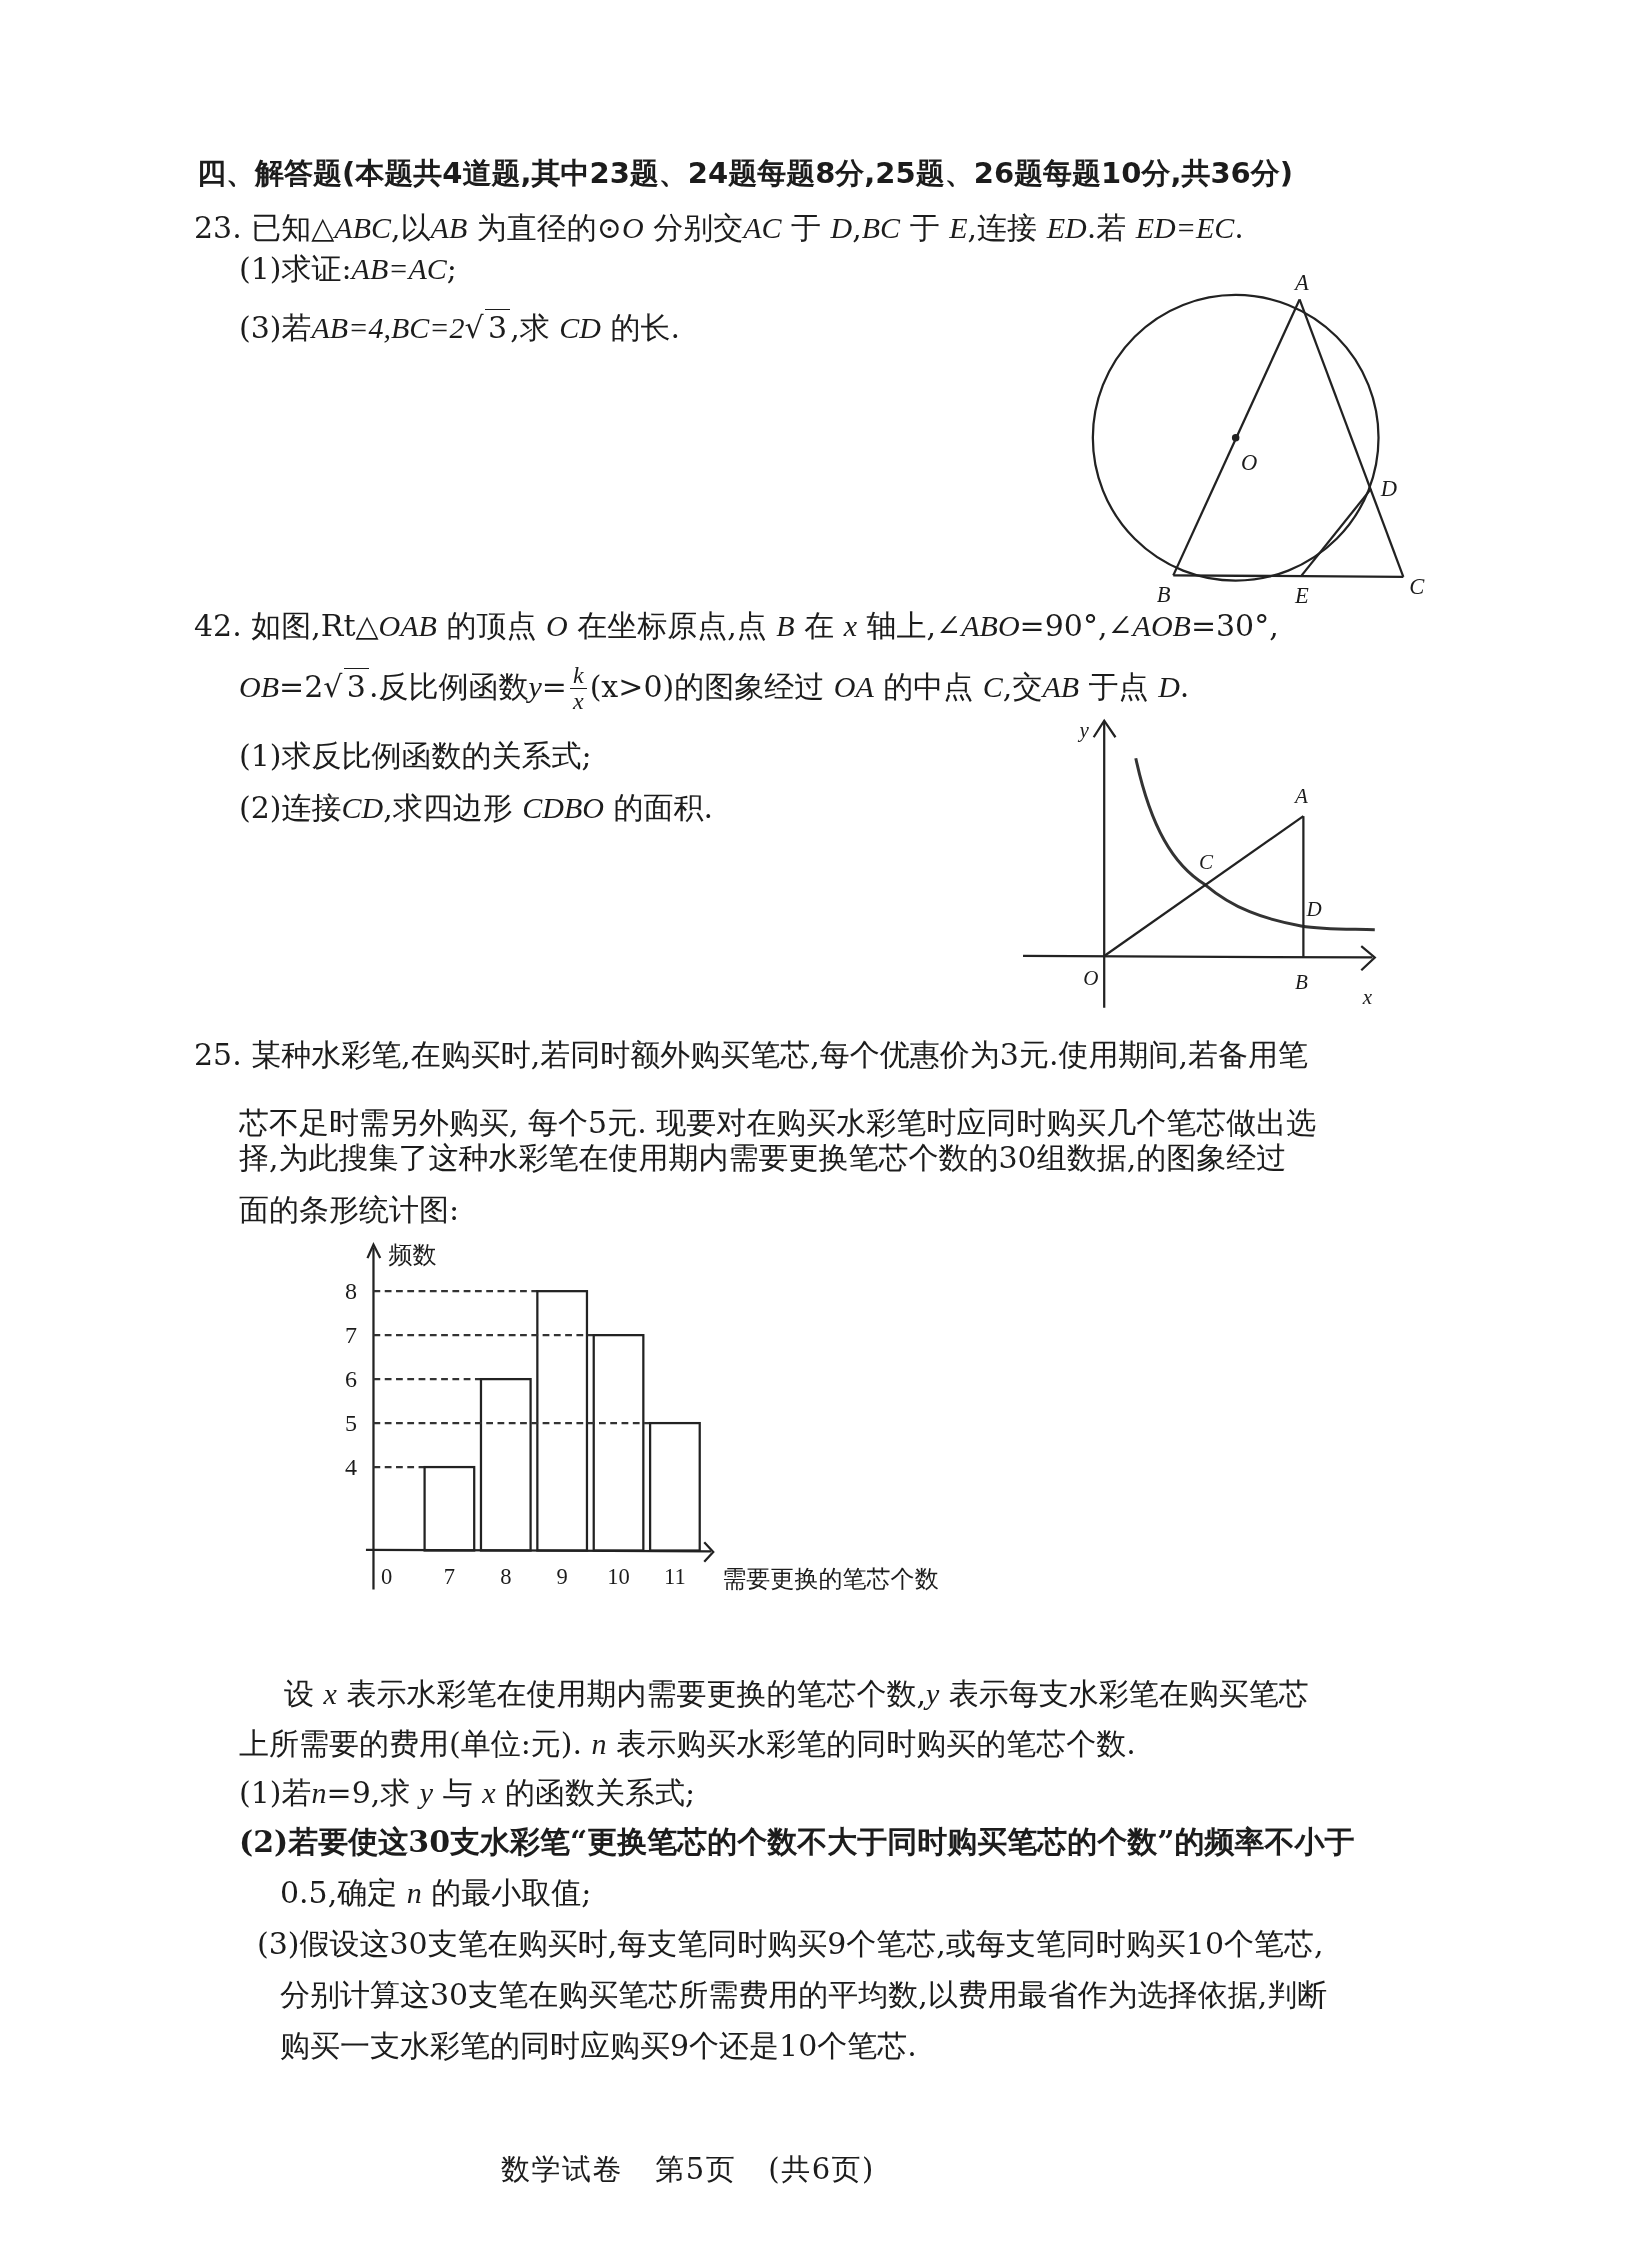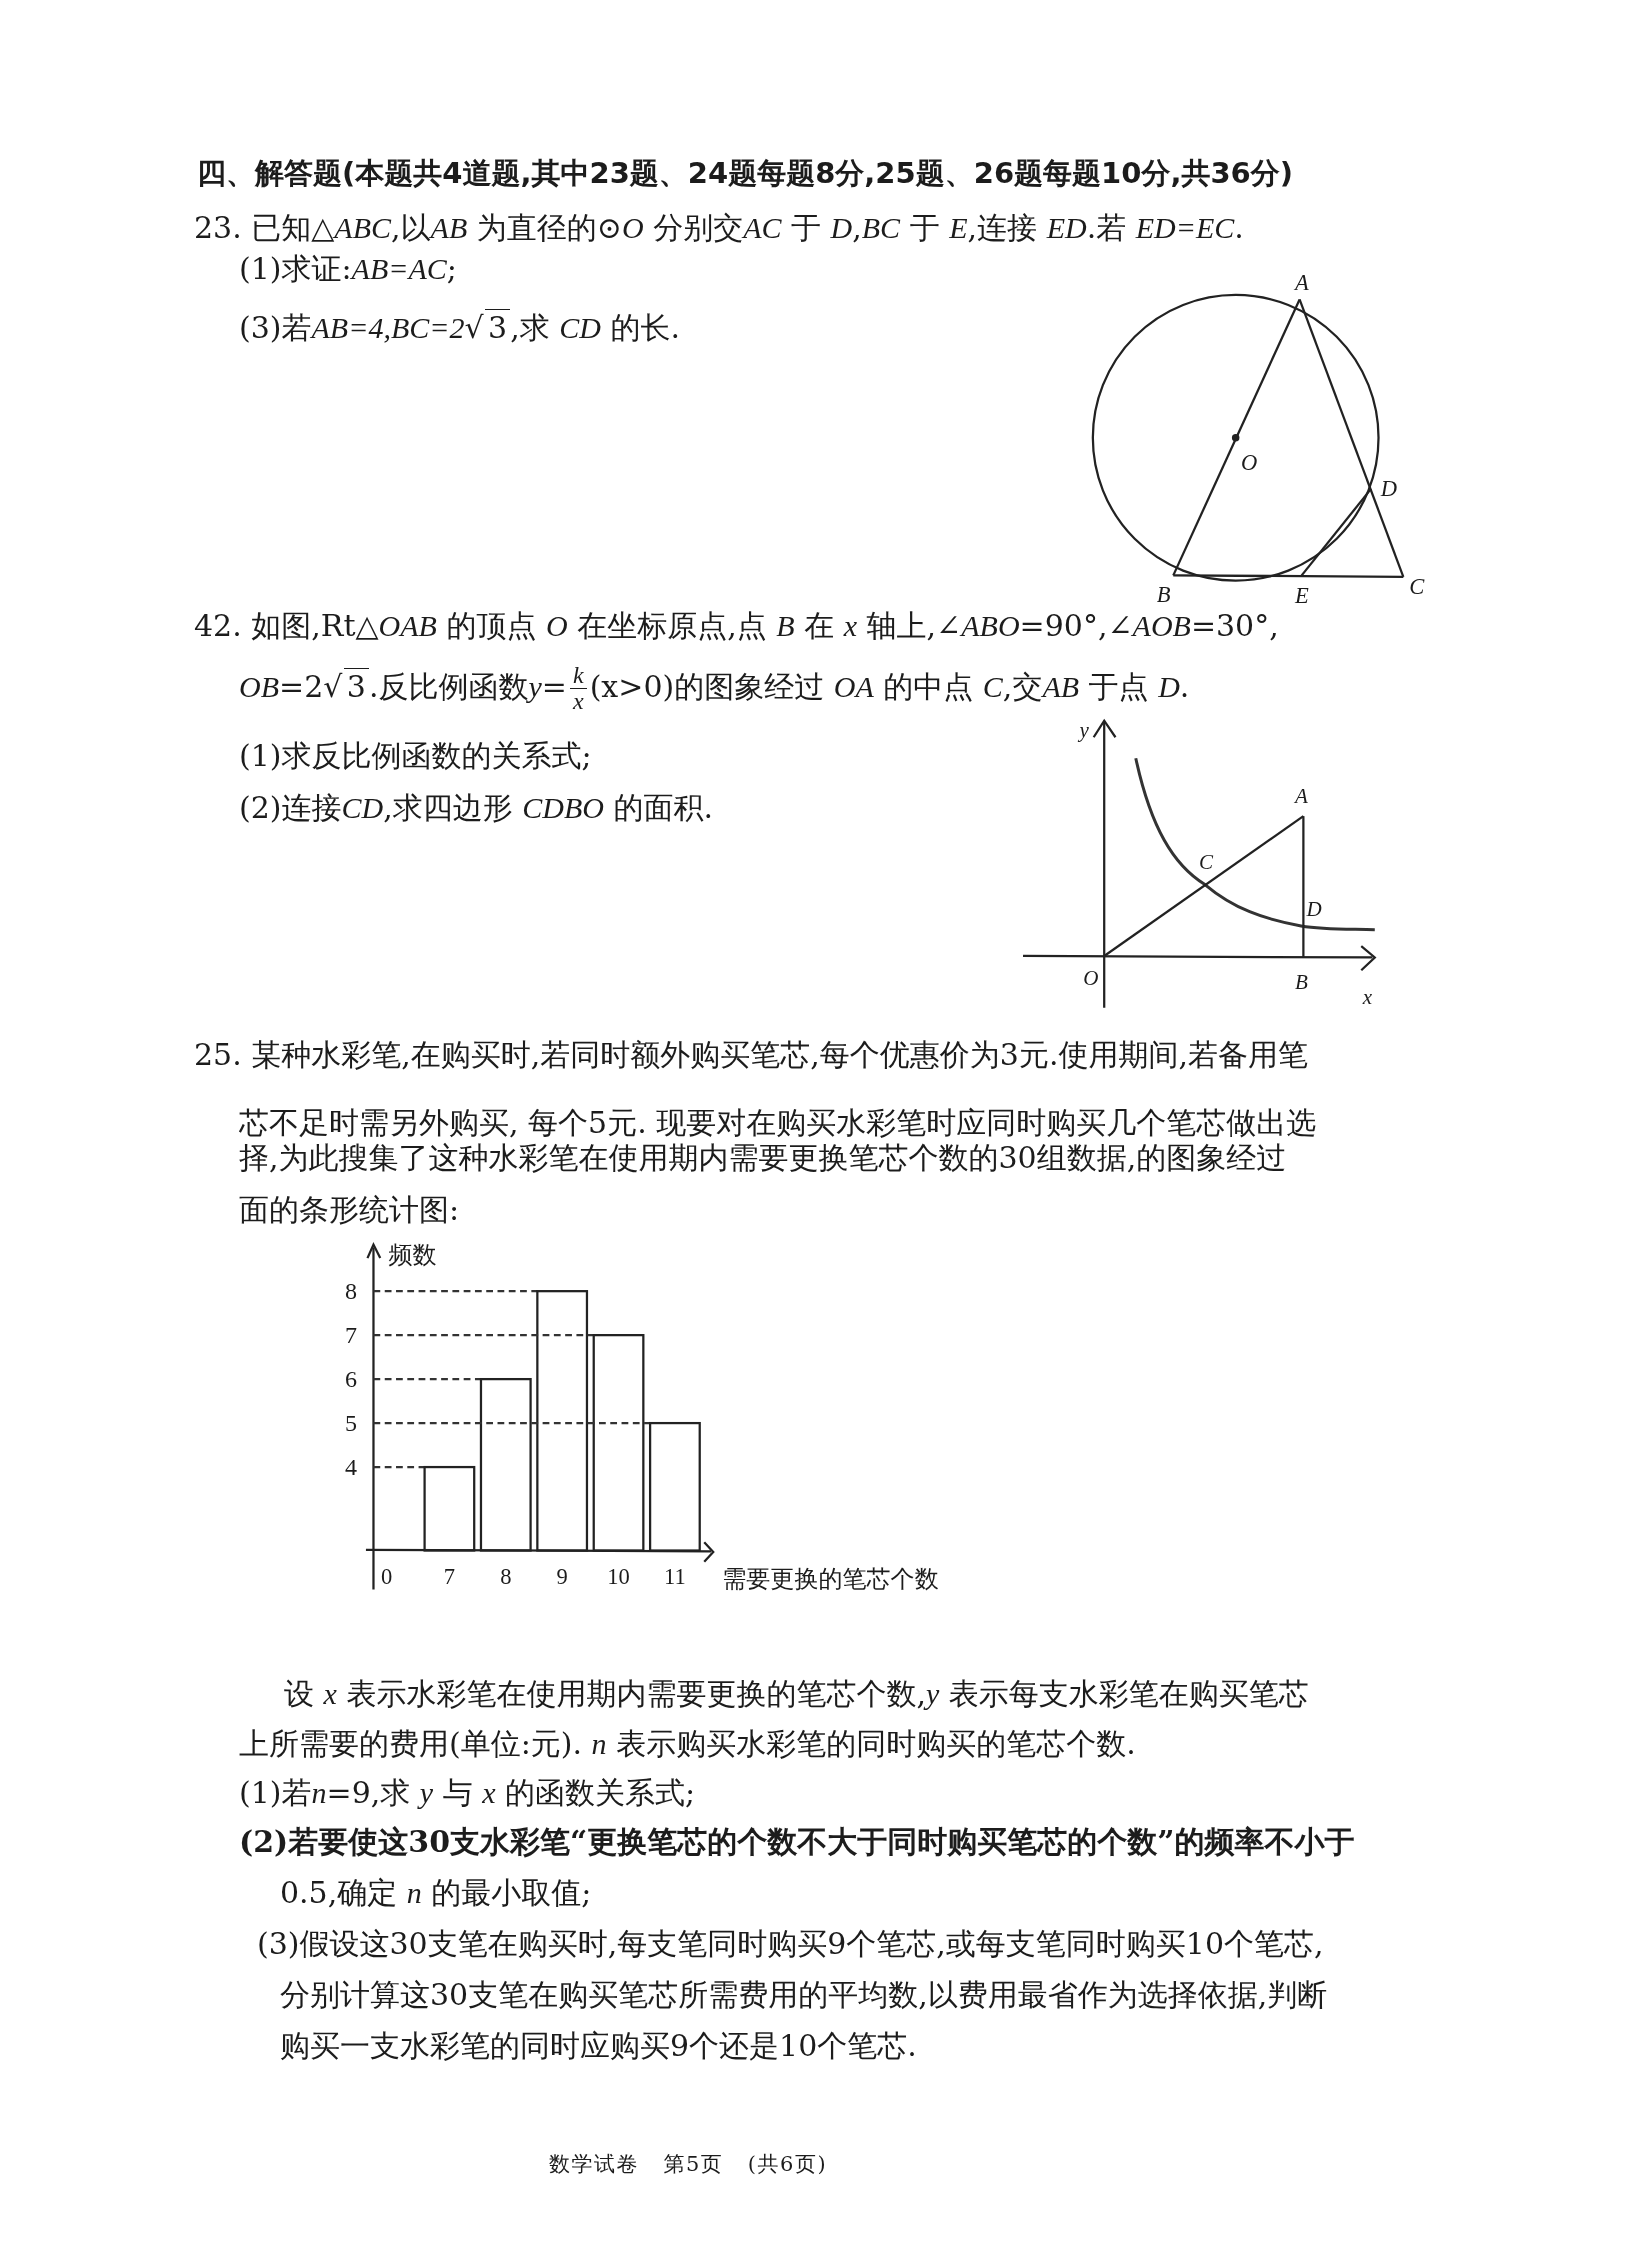--- a/index.html
+++ b/index.html
@@ -7,21 +7,21 @@
          font-family: "DejaVu Serif", "Liberation Serif", serif; color: #1c1c1c; }
   .line { position: absolute; font-size: 30px; line-height: 1; white-space: nowrap; }
   .bold { font-weight: bold; font-family: "DejaVu Sans", "Liberation Sans", sans-serif; font-size: 29px; }
   i, .it { font-style: italic; font-family: "Liberation Serif", "DejaVu Serif", serif; }
   .frac { display: inline-block; vertical-align: middle; text-align: center; font-size: 24px; line-height: 1.05; margin: 0 3px; }
   .frac .num { display: block; border-bottom: 1.5px solid #1c1c1c; padding: 0 3px; }
   .frac .den { display: block; padding: 0 3px; }
   .sqrt { border-top: 1.5px solid #1c1c1c; padding: 0 3px; margin-left: 1.5px; }
   svg { position: absolute; overflow: visible; }
   svg text { font-family: "Liberation Serif", "DejaVu Serif", serif; fill: #1c1c1c; }
-  .footer { position: absolute; left: 0; width: 1376px; top: 2150px; text-align: center; font-size: 21px; letter-spacing: 1.5px; }
+  .footer { position: absolute; left: 0; width: 1376px; top: 2150px; text-align: center; font-size: 29px; letter-spacing: 1.5px; }
 </style>
 </head>
 <body>
 
 <div class="line bold" style="left:197px; top:159px;">四、解答题(本题共4道题,其中23题、24题每题8分,25题、26题每题10分,共36分)</div>
 
 <div class="line" style="left:194px; top:213px;">
   <span>23.</span>
   <span>已知△</span><i>ABC</i><span>,以</span><i>AB</i> <span>为直径的⊙</span><i>O</i> <span>分别交</span><i>AC</i> <span>于</span> <i>D</i><span>,</span><i>BC</i> <span>于</span> <i>E</i><span>,连接</span> <i>ED</i><span>.若</span> <i>ED=EC</i><span>.</span>
 </div>

